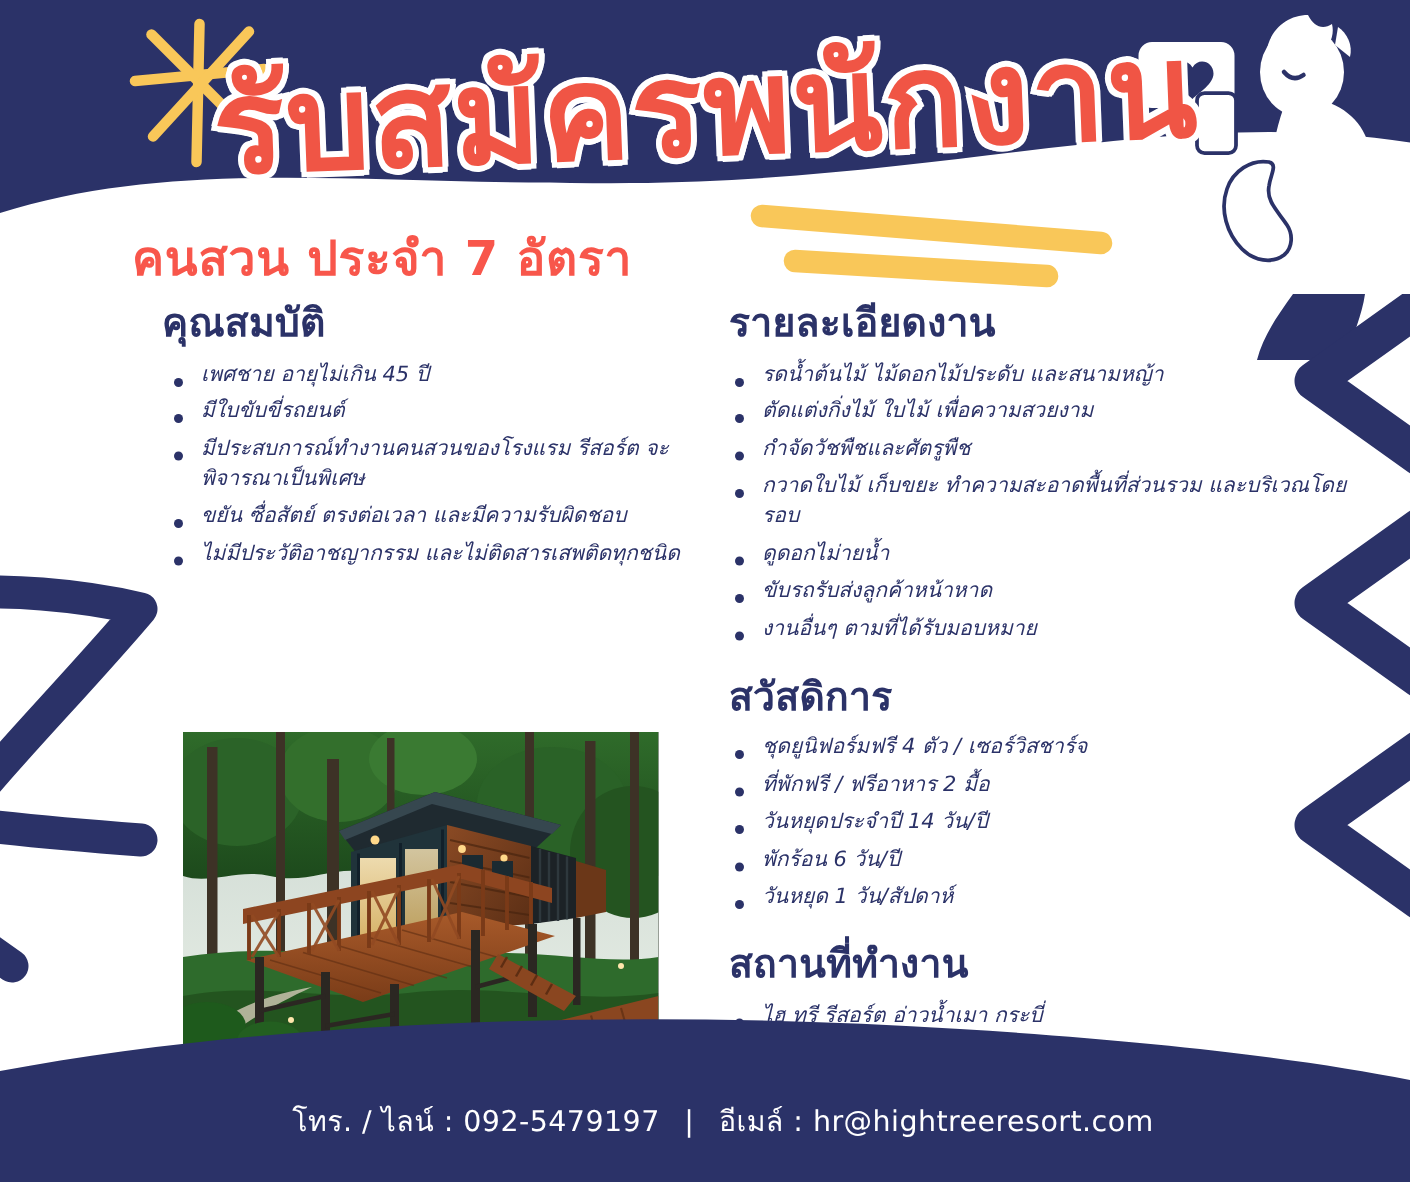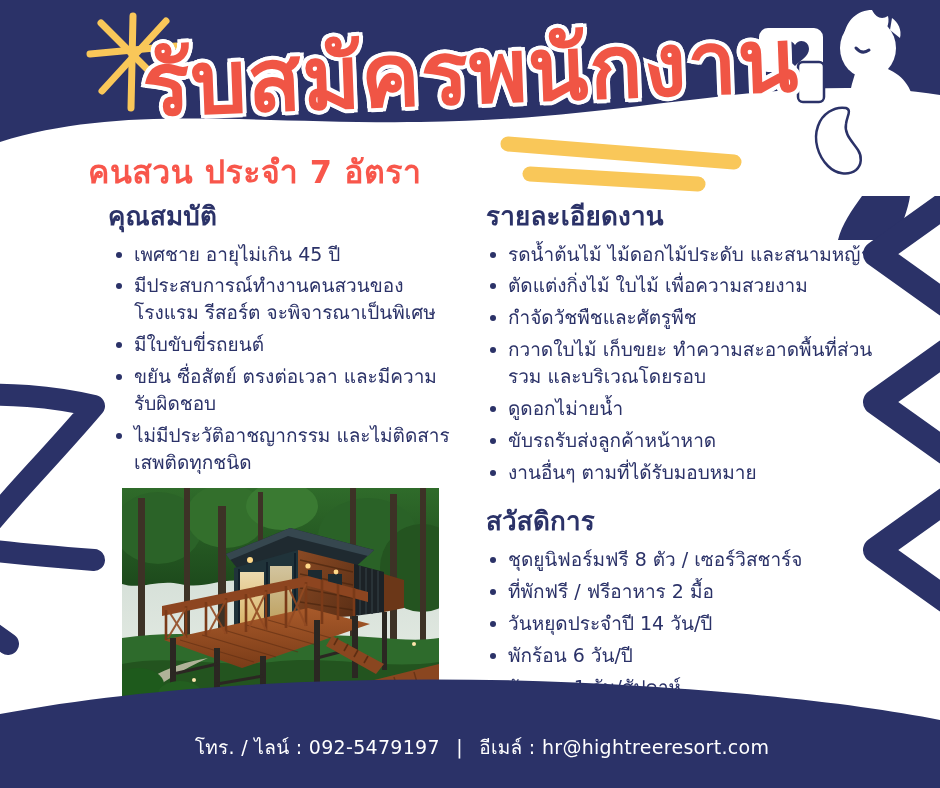--- a/index.html
+++ b/index.html
@@ -169,24 +169,25 @@
   .col-right h2.section-heading { margin-left: 4px; }
 
   ul.bullets {
     margin: 0;
     padding: 0 0 0 26px;
     list-style: none;
     color: #2b3268;
   }
   ul.bullets li {
     position: relative;
-    font-size: 19px;
+    font-size: 14px;
     line-height: 1.42;
     margin-bottom: 5px;
     color: #2b3268;
+    font-style: italic;
   }
   ul.bullets li::before {
     content: "";
     position: absolute;
     left: -18px;
     top: 11px;
     width: 6px; height: 6px;
     border-radius: 50%;
     background: #2b3268;
   }
@@ -281,22 +282,22 @@
       </g>
     </svg>
   </div>
 
   <div class="content">
 
     <div class="col-left">
       <h2 class="section-heading">คุณสมบัติ</h2>
       <ul class="bullets">
         <li>เพศชาย อายุไม่เกิน 45 ปี</li>
+        <li>มีใบขับขี่รถยนต์</li>
         <li>มีประสบการณ์ทำงานคนสวนของโรงแรม รีสอร์ต จะพิจารณาเป็นพิเศษ</li>
-        <li>มีใบขับขี่รถยนต์</li>
         <li>ขยัน ซื่อสัตย์ ตรงต่อเวลา และมีความรับผิดชอบ</li>
         <li>ไม่มีประวัติอาชญากรรม และไม่ติดสารเสพติดทุกชนิด</li>
       </ul>
     </div>
 
     <div class="col-right">
 
       <h2 class="section-heading">รายละเอียดงาน</h2>
       <ul class="bullets">
         <li>รดน้ำต้นไม้ ไม้ดอกไม้ประดับ และสนามหญ้า</li>
@@ -305,21 +306,21 @@
         <li>กวาดใบไม้ เก็บขยะ ทำความสะอาดพื้นที่ส่วนรวม และบริเวณโดยรอบ</li>
         <li>ดูดอกไม่ายน้ำ</li>
         <li>ขับรถรับส่งลูกค้าหน้าหาด</li>
         <li>งานอื่นๆ ตามที่ได้รับมอบหมาย</li>
       </ul>
 
       <div class="gap-after-list"></div>
 
       <h2 class="section-heading">สวัสดิการ</h2>
       <ul class="bullets">
-        <li>ชุดยูนิฟอร์มฟรี 8 ตัว / เซอร์วิสชาร์จ</li>
+        <li>ชุดยูนิฟอร์มฟรี 4 ตัว / เซอร์วิสชาร์จ</li>
         <li>ที่พักฟรี / ฟรีอาหาร 2 มื้อ</li>
         <li>วันหยุดประจำปี 14 วัน/ปี</li>
         <li>พักร้อน 6 วัน/ปี</li>
         <li>วันหยุด 1 วัน/สัปดาห์</li>
       </ul>
 
       <div class="gap-after-list"></div>
 
       <h2 class="section-heading">สถานที่ทำงาน</h2>
       <ul class="bullets">

